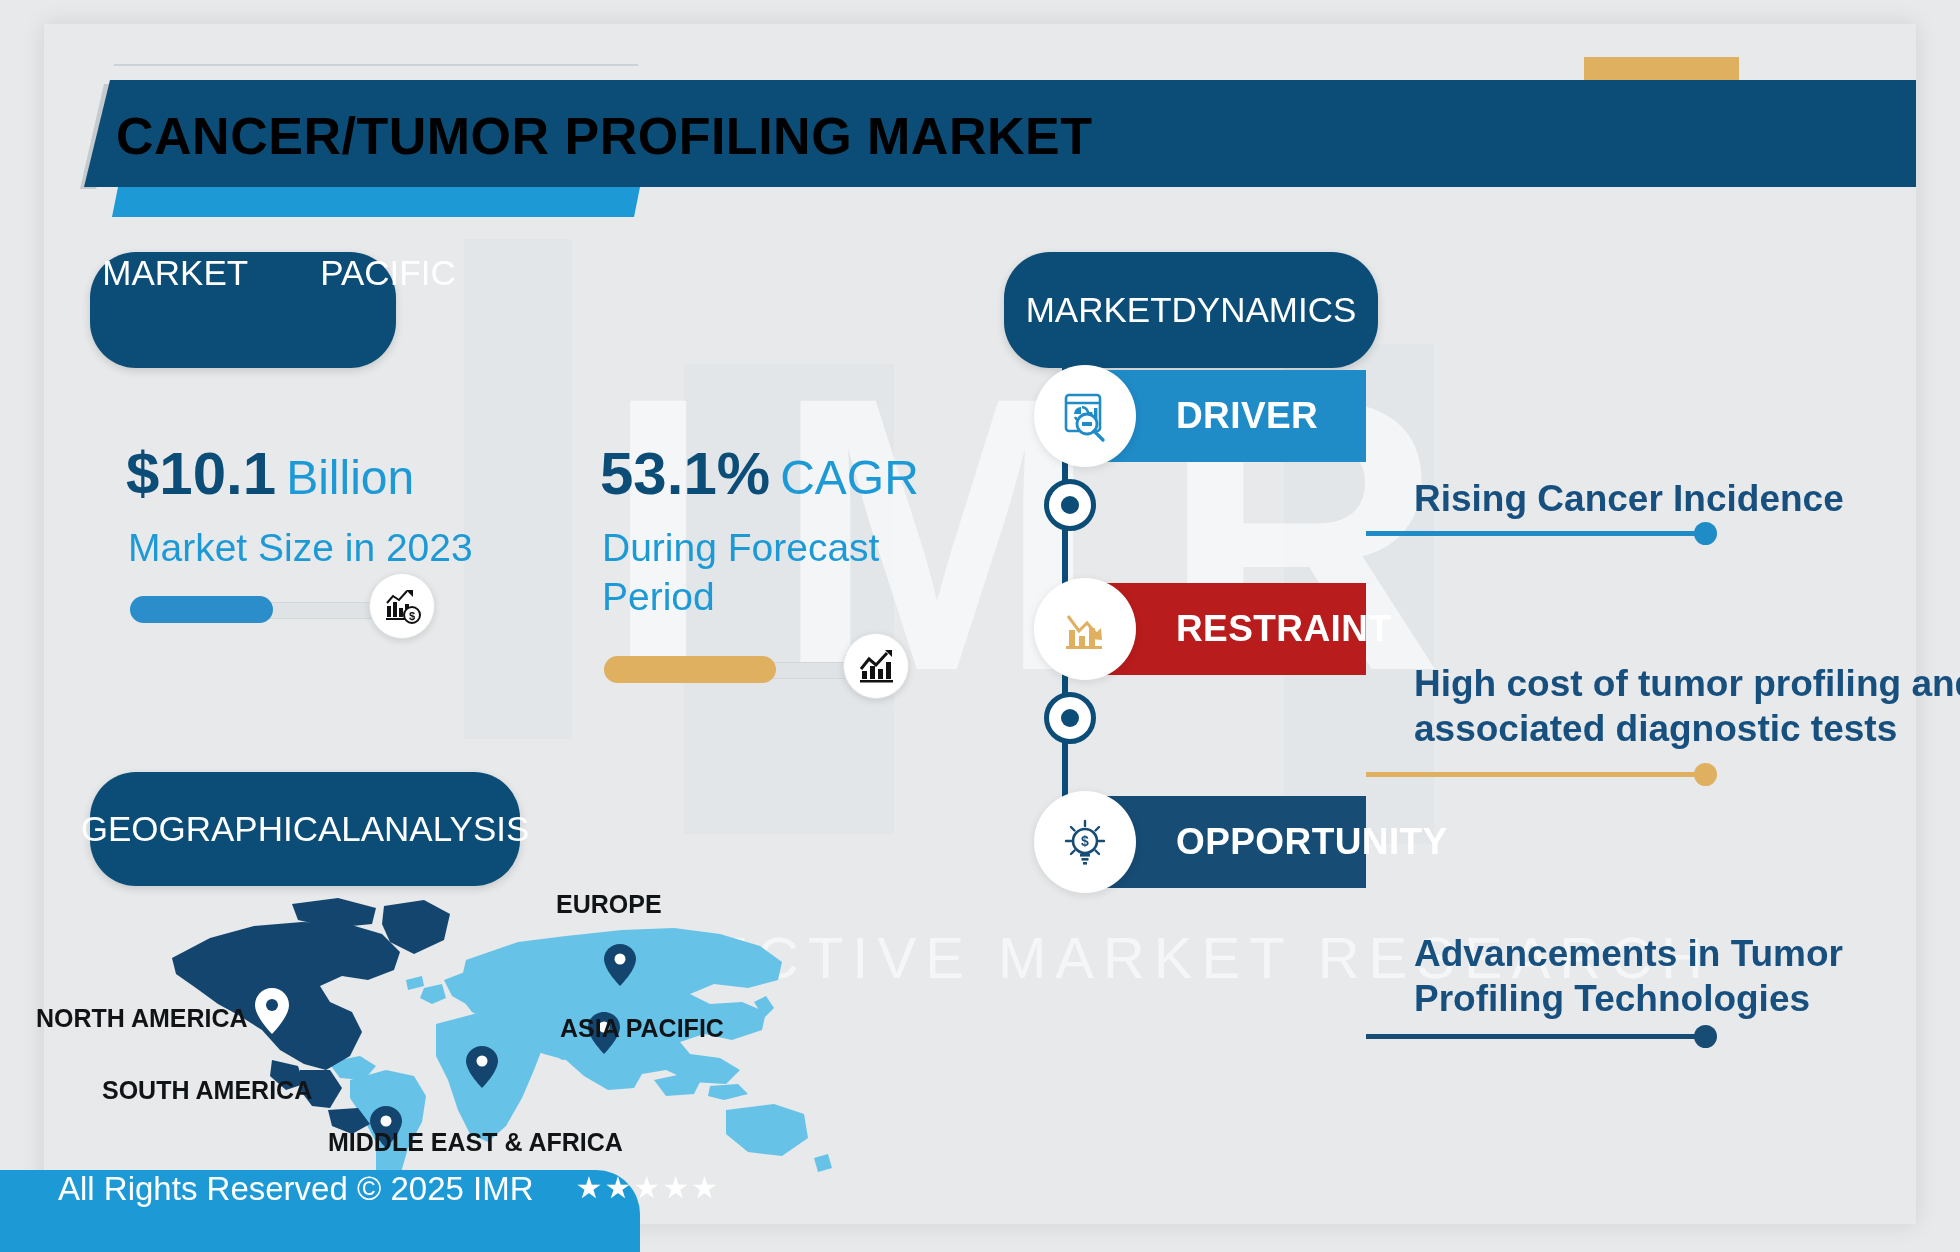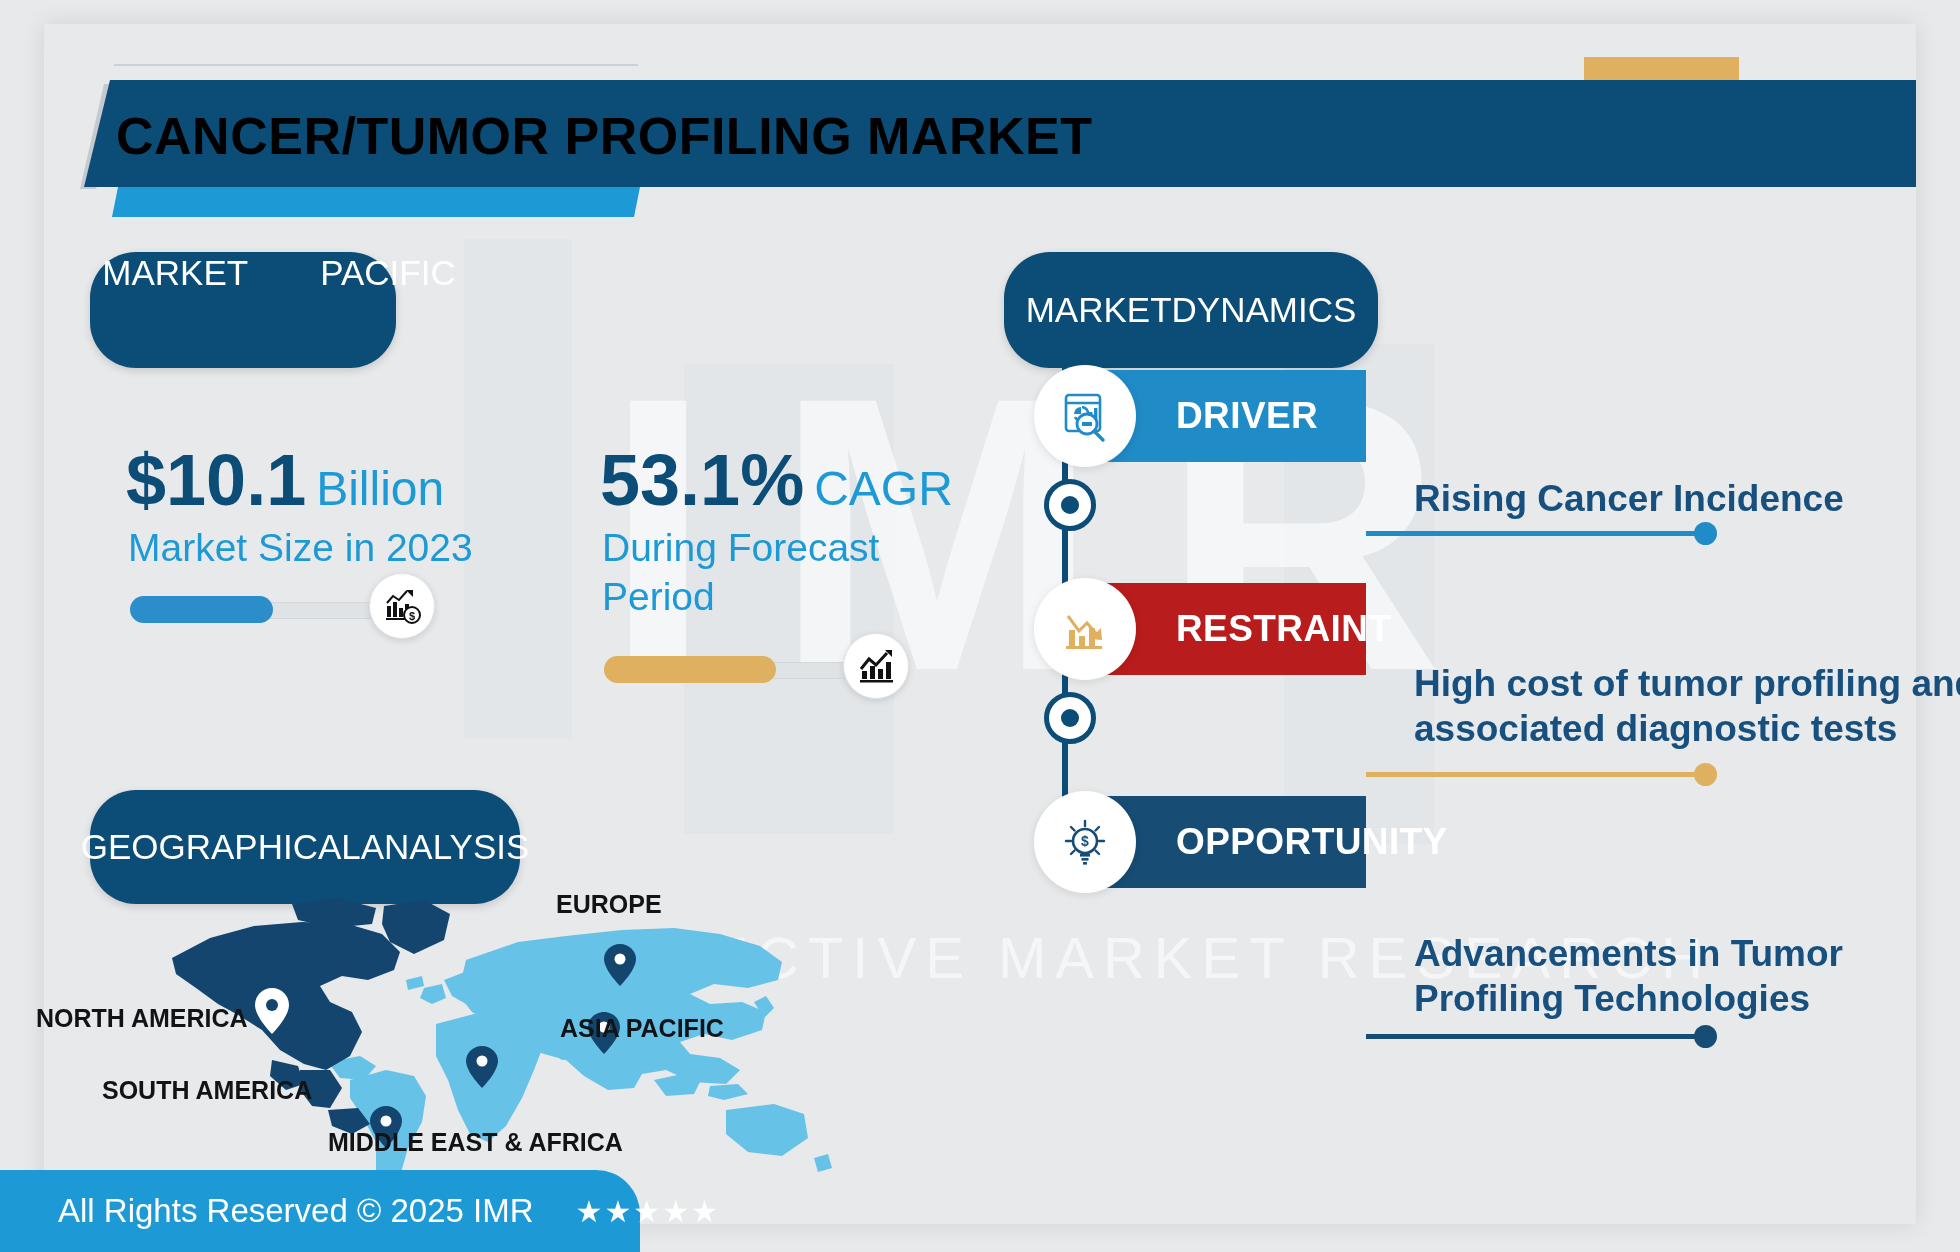--- a/index.html
+++ b/index.html
@@ -70,26 +70,26 @@
   .pill{
     position:absolute;background:#0c4d78;border-radius:46px;
     color:#fff;display:flex;flex-direction:row;
     align-items:center;justify-content:center;
     font-size:35px;line-height:1.22;
     box-shadow:0 3px 8px rgba(0,0,0,.14);
   }
   #pill-insight{left:46px;top:228px;width:306px;height:116px;}
   #pill-insight .l1{align-self:flex-start;margin-left:72px;}
   #pill-insight .l2{align-self:flex-start;margin-left:72px;}
-  #pill-geo{left:46px;top:766px;width:430px;height:114px;align-items:center;}
+  #pill-geo{left:46px;top:748px;width:430px;height:114px;align-items:center;}
   #pill-dynamics{left:960px;top:228px;width:374px;height:116px;}
 
   
   .stat-big{position:absolute;white-space:nowrap;}
-  .stat-num{font-size:72px;font-weight:700;color:#0c4d78;}
+  .stat-num{font-size:60px;font-weight:700;color:#0c4d78;}
   .stat-unit{font-size:48px;font-weight:400;color:#1d9ad6;margin-left:10px;}
   .stat-sub{
     position:absolute;font-size:39px;color:#1d9ad6;line-height:1.25;
   }
 
   .bar-track{
     position:absolute;height:15px;border-radius:9px;
     background:#e0e3e5;border:1px solid #d2d7da;
   }
   .bar-fill{
@@ -143,21 +143,21 @@
   .map-wrap{position:absolute;left:70px;top:860px;width:790px;height:310px;}
   .map-label{
     position:absolute;font-size:25px;font-weight:700;color:#111417;
     white-space:nowrap;
   }
 
   
   .footer{
     position:absolute;left:0px;top:1170px;width:640px;height:82px;
     background:#1d9ad6;border-top-right-radius:44px;
-    display:flex;align-items:center;
+    display:flex;align-items:flex-start;
   }
   .footer-text{
     margin-left:58px;font-size:33px;color:#ffffff;white-space:nowrap;
   }
   .footer-stars{
     margin-left:42px;font-size:30px;color:#ffffff;letter-spacing:2px;
   }
 </style>
 </head>
 <body>

